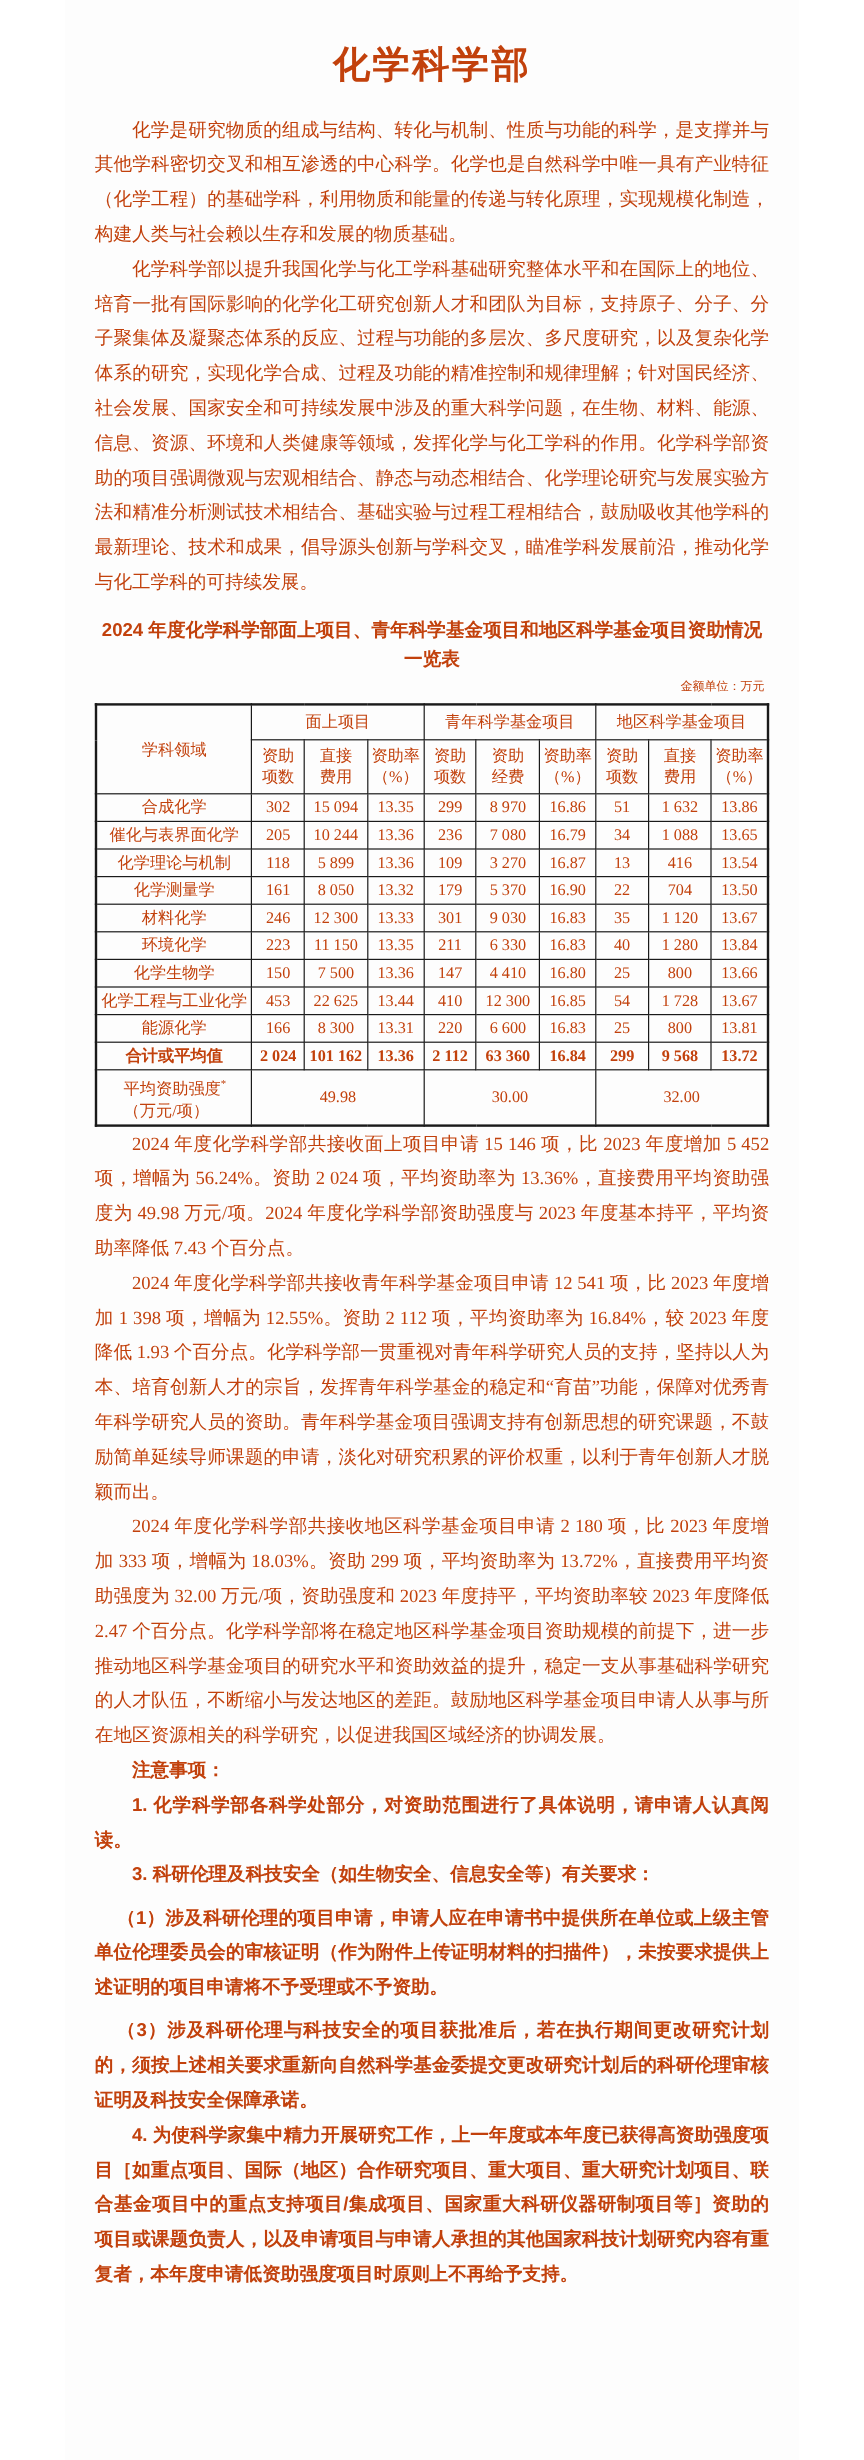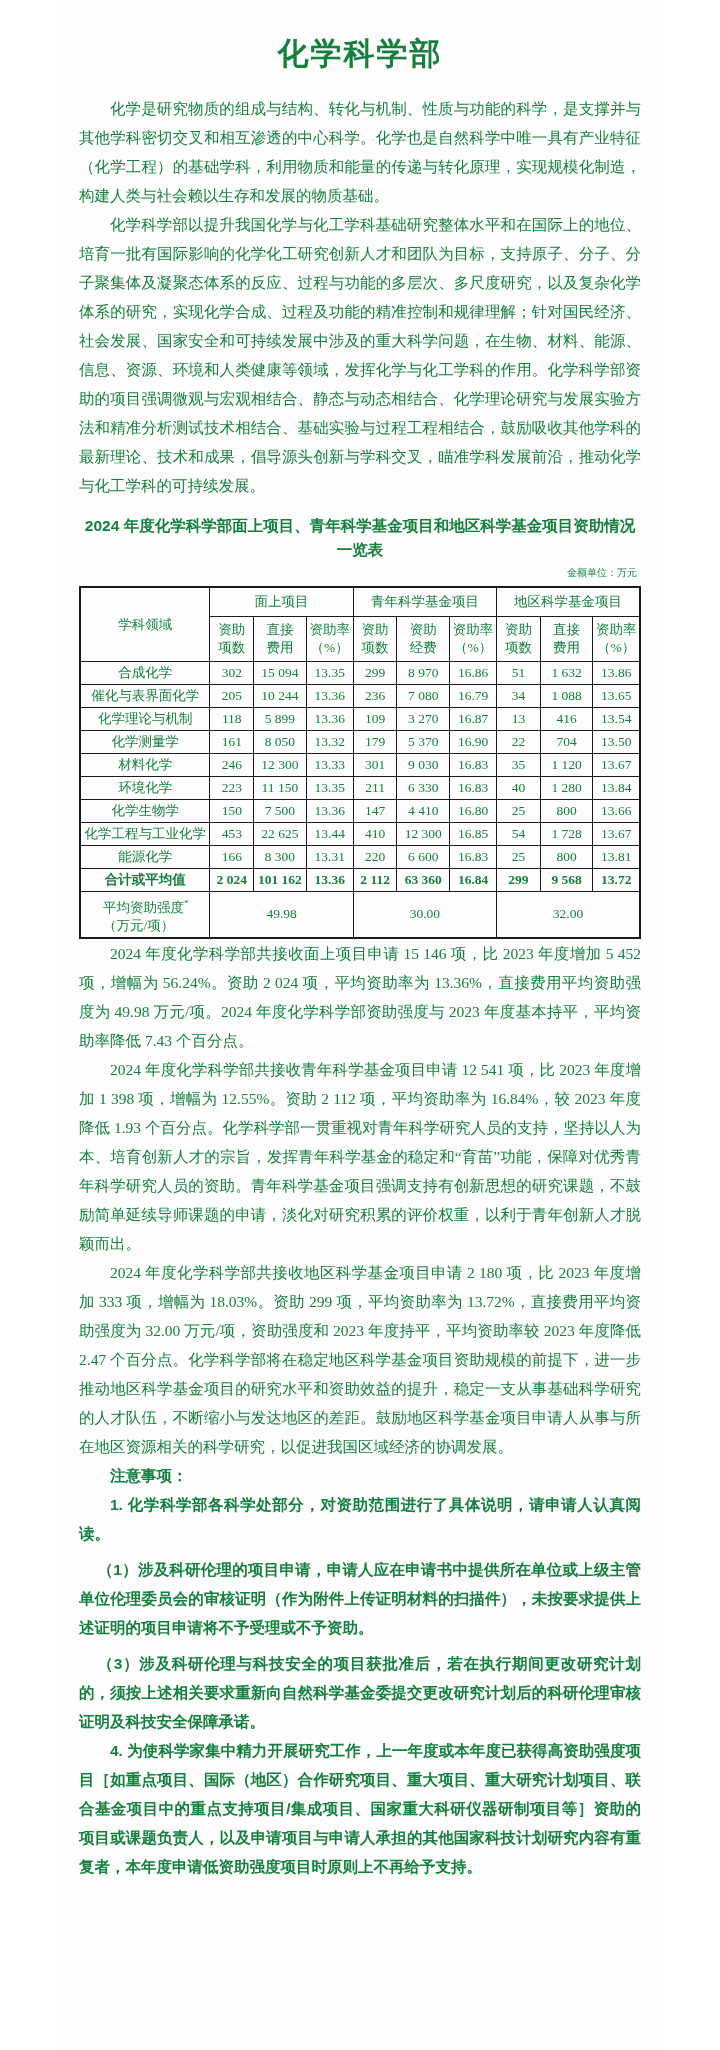--- a/index.html
+++ b/index.html
@@ -8,21 +8,21 @@
     background: #ffffff;
   }
   .page {
     position: relative;
     width: 612px;
     min-height: 2050px;
     box-sizing: border-box;
     margin: 0 auto;
     padding: 26px 25px 40px 25px;
     background: #fdfdfd;
-    color: #15803d;
+    color: #c2410c;
     font-family: "Liberation Serif", "DejaVu Serif", serif;
     font-size: 15.5px;
     line-height: 29px;
   }
   .doc-title {
     margin: 6px 0 18px 0;
     text-align: center;
     font-family: "Liberation Sans", "DejaVu Sans", sans-serif;
     font-weight: 700;
     font-size: 31px;
@@ -283,18 +283,19 @@
   </table>
 
 
   <p class="body-p">2024 年度化学科学部共接收面上项目申请 15 146 项，比 2023 年度增加 5 452 项，增幅为 56.24%。资助 2 024 项，平均资助率为 13.36%，直接费用平均资助强度为 49.98 万元/项。2024 年度化学科学部资助强度与 2023 年度基本持平，平均资助率降低 7.43 个百分点。</p>
   <p class="body-p">2024 年度化学科学部共接收青年科学基金项目申请 12 541 项，比 2023 年度增加 1 398 项，增幅为 12.55%。资助 2 112 项，平均资助率为 16.84%，较 2023 年度降低 1.93 个百分点。化学科学部一贯重视对青年科学研究人员的支持，坚持以人为本、培育创新人才的宗旨，发挥青年科学基金的稳定和“育苗”功能，保障对优秀青年科学研究人员的资助。青年科学基金项目强调支持有创新思想的研究课题，不鼓励简单延续导师课题的申请，淡化对研究积累的评价权重，以利于青年创新人才脱颖而出。</p>
   <p class="body-p">2024 年度化学科学部共接收地区科学基金项目申请 2 180 项，比 2023 年度增加 333 项，增幅为 18.03%。资助 299 项，平均资助率为 13.72%，直接费用平均资助强度为 32.00 万元/项，资助强度和 2023 年度持平，平均资助率较 2023 年度降低 2.47 个百分点。化学科学部将在稳定地区科学基金项目资助规模的前提下，进一步推动地区科学基金项目的研究水平和资助效益的提升，稳定一支从事基础科学研究的人才队伍，不断缩小与发达地区的差距。鼓励地区科学基金项目申请人从事与所在地区资源相关的科学研究，以促进我国区域经济的协调发展。</p>
 
   <div class="notes">
     <p class="note-heading">注意事项：</p>
     <p class="note-numbered">1. 化学科学部各科学处部分，对资助范围进行了具体说明，请申请人认真阅读。</p>
+    <p class="note-numbered">3. 科研伦理及科技安全（如生物安全、信息安全等）有关要求：</p>
     <p class="note-sub">（1）涉及科研伦理的项目申请，申请人应在申请书中提供所在单位或上级主管单位伦理委员会的审核证明（作为附件上传证明材料的扫描件），未按要求提供上述证明的项目申请将不予受理或不予资助。</p>
     <p class="note-sub">（3）涉及科研伦理与科技安全的项目获批准后，若在执行期间更改研究计划的，须按上述相关要求重新向自然科学基金委提交更改研究计划后的科研伦理审核证明及科技安全保障承诺。</p>
     <p class="note-numbered">4. 为使科学家集中精力开展研究工作，上一年度或本年度已获得高资助强度项目［如重点项目、国际（地区）合作研究项目、重大项目、重大研究计划项目、联合基金项目中的重点支持项目/集成项目、国家重大科研仪器研制项目等］资助的项目或课题负责人，以及申请项目与申请人承担的其他国家科技计划研究内容有重复者，本年度申请低资助强度项目时原则上不再给予支持。</p>
   </div>
 
 </div>
 
 </body></html>

